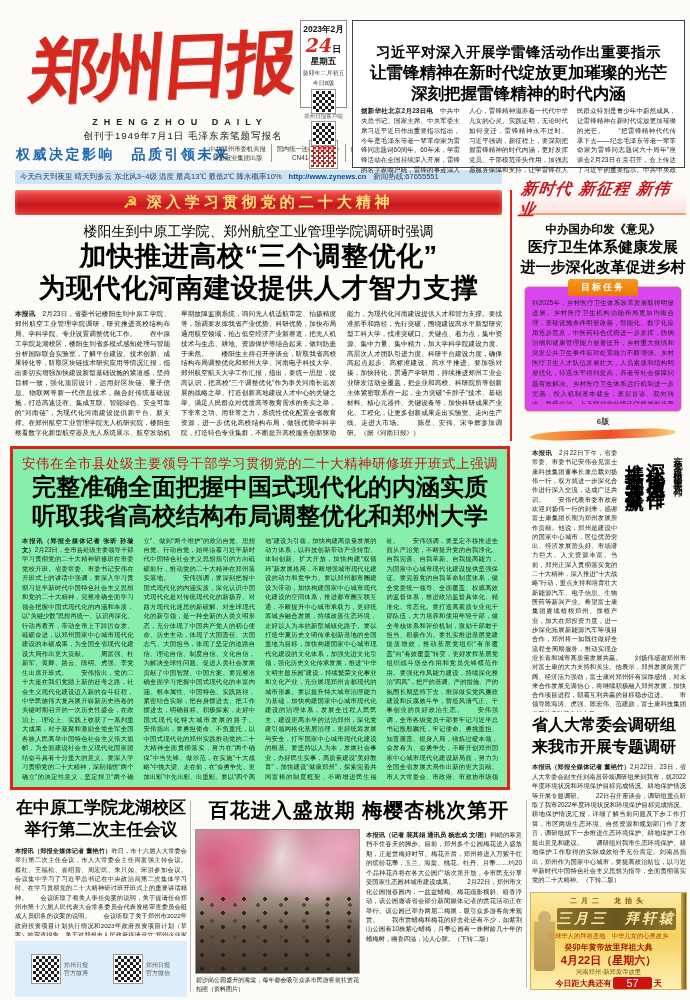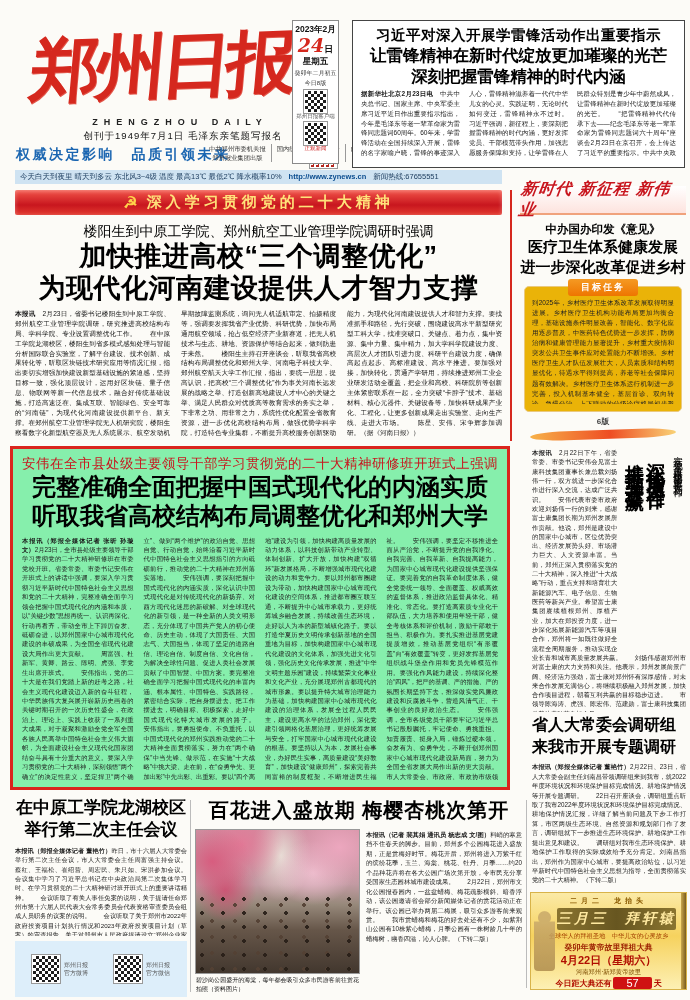--- a/index.html
+++ b/index.html
@@ -17,41 +17,41 @@
   .founding{left:58px;top:130px;width:250px;text-align:center;font-size:9.5px;color:#111;letter-spacing:1px;}
   .slogan{left:16px;top:146px;font-size:14px;font-weight:900;color:#1b66b1;letter-spacing:2.5px;}
   .pubinfo{left:204px;top:144px;display:flex;align-items:center;}
   .pub-block{display:flex;flex-direction:column;font-size:6.3px;line-height:1.45;color:#333;
              padding:0 5px;border-right:1px solid #999;text-align:center;}
   .pub-block:last-child{border-right:none;}
   .weather{left:15px;top:170px;width:487px;height:14px;background:#cfe3f2;font-size:7.5px;
            line-height:14px;color:#1a3a5c;padding:0 5px;display:flex;gap:7px;white-space:nowrap;
            overflow:hidden;box-sizing:border-box;}
   .weather .site{color:#0b4d8f;font-weight:bold;}
-  .datebox{left:292px;top:20px;width:47px;height:144px;border:1px solid #8a8a8a;background:#fff;
+  .datebox{left:300px;top:20px;width:47px;height:88px;border:1px solid #8a8a8a;background:#fff;
            text-align:center;padding-top:3px;box-sizing:border-box;}
   .db-ym{font-size:8.5px;font-weight:bold;}
   .db-day{font-size:19px;line-height:1;font-weight:900;color:#d5281e;font-style:italic;
           font-family:"DejaVu Serif",serif;}
   .db-day i{font-size:9px;color:#111;font-style:normal;font-weight:bold;}
   .db-week{font-size:8.5px;font-weight:bold;margin-top:1px;}
   .db-lunar,.db-pages{font-size:6px;color:#333;margin-top:1px;}
   .qr{background:repeating-conic-gradient(#1d1d1d 0% 25%,#ffffff 0% 50%) 0 0/6px 6px;
       border:1px solid #fff;outline:1px solid #999;}
   .qr.red{background:repeating-conic-gradient(#b5261e 0% 25%,#fff 0% 50%) 0 0/5px 5px;}
   .db-qr{width:21px;height:21px;margin:2px auto 0;}
   .db-qlbl{font-size:5.5px;color:#555;line-height:1.2;}
   .db-qlbl.red{color:#c22;}
   .adqr{left:303px;top:141px;width:41px;text-align:center;}
   .adqr .qr{width:25px;height:25px;margin:0 auto;}
   .adqr .lbl{font-size:6px;color:#c2221a;font-weight:bold;margin-top:1px;}
 
   
   .leifeng{left:352px;top:20px;width:333px;height:148px;border:1px solid #444;background:#fff;
-           padding:5px 8px;box-sizing:border-box;}
+           padding:22px 8px;box-sizing:border-box;}
   .lf-kicker{text-align:center;font-size:14.5px;font-weight:600;color:#000;letter-spacing:.5px;}
   .lf-h{text-align:center;font-size:16.5px;font-weight:900;line-height:1.25;color:#000;}
   .lf-body{margin-top:3px;height:72px;column-count:3;column-gap:9px;column-fill:auto;
            font-size:6.5px;line-height:1.5;text-align:justify;overflow:hidden;color:#1a1a1a;}
   .lf-body b{font-weight:900;}
 
   
   .banner20{left:15px;top:190px;width:487px;height:25px;border-radius:2px;
             background:linear-gradient(180deg,#f3564a,#c8161e 60%,#e2392f);
             display:flex;align-items:center;justify-content:center;gap:9px;
@@ -68,21 +68,21 @@
   .vrule-red{left:510px;top:190px;width:2px;height:251px;background:#d5281e;}
 
   
   .sidebar{left:520px;top:186px;width:166px;height:255px;}
   .sb-banner{height:27px;background:linear-gradient(180deg,#ffffff,#fde3de);
              display:flex;align-items:center;justify-content:center;border-bottom:2px solid #f0a27c;}
   .sb-banner span{font-size:16px;font-weight:900;color:#c8161e;letter-spacing:1px;
                   font-style:italic;font-family:"DejaVu Serif",serif;transform:skewX(-8deg);}
   .sb-kicker{text-align:center;font-size:11.5px;font-weight:700;margin-top:7px;color:#000;}
   .sb-h{text-align:center;font-size:15px;font-weight:900;line-height:1.3;color:#000;}
-  .sb-box{margin:10px 4px 0;background:#eab308;border:1px solid #eac97f;border-radius:5px;
+  .sb-box{margin:10px 4px 0;background:#d946ef;border:1px solid #eac97f;border-radius:5px;
           padding:11px 7px 5px;position:relative;height:126px;box-sizing:border-box;}
   .sb-tab{position:absolute;top:-8px;left:50%;transform:translateX(-50%);
           background:linear-gradient(180deg,#f59a23,#ee7500);color:#fff;font-size:9px;
           font-weight:bold;padding:2px 13px;border-radius:3px;letter-spacing:2px;white-space:nowrap;}
   .sb-body{font-size:6.5px;line-height:1.55;text-align:justify;height:106px;overflow:hidden;color:#222;}
   .sb-page{text-align:center;font-size:8px;color:#444;margin-top:4px;font-weight:bold;}
   .sb-swoosh{height:9px;margin:3px 10px 0;border-radius:50%/100%;
              background:linear-gradient(90deg,#f7b24a,#ee4d23 55%,#f9d276);transform:rotate(-2deg);}
 
   

